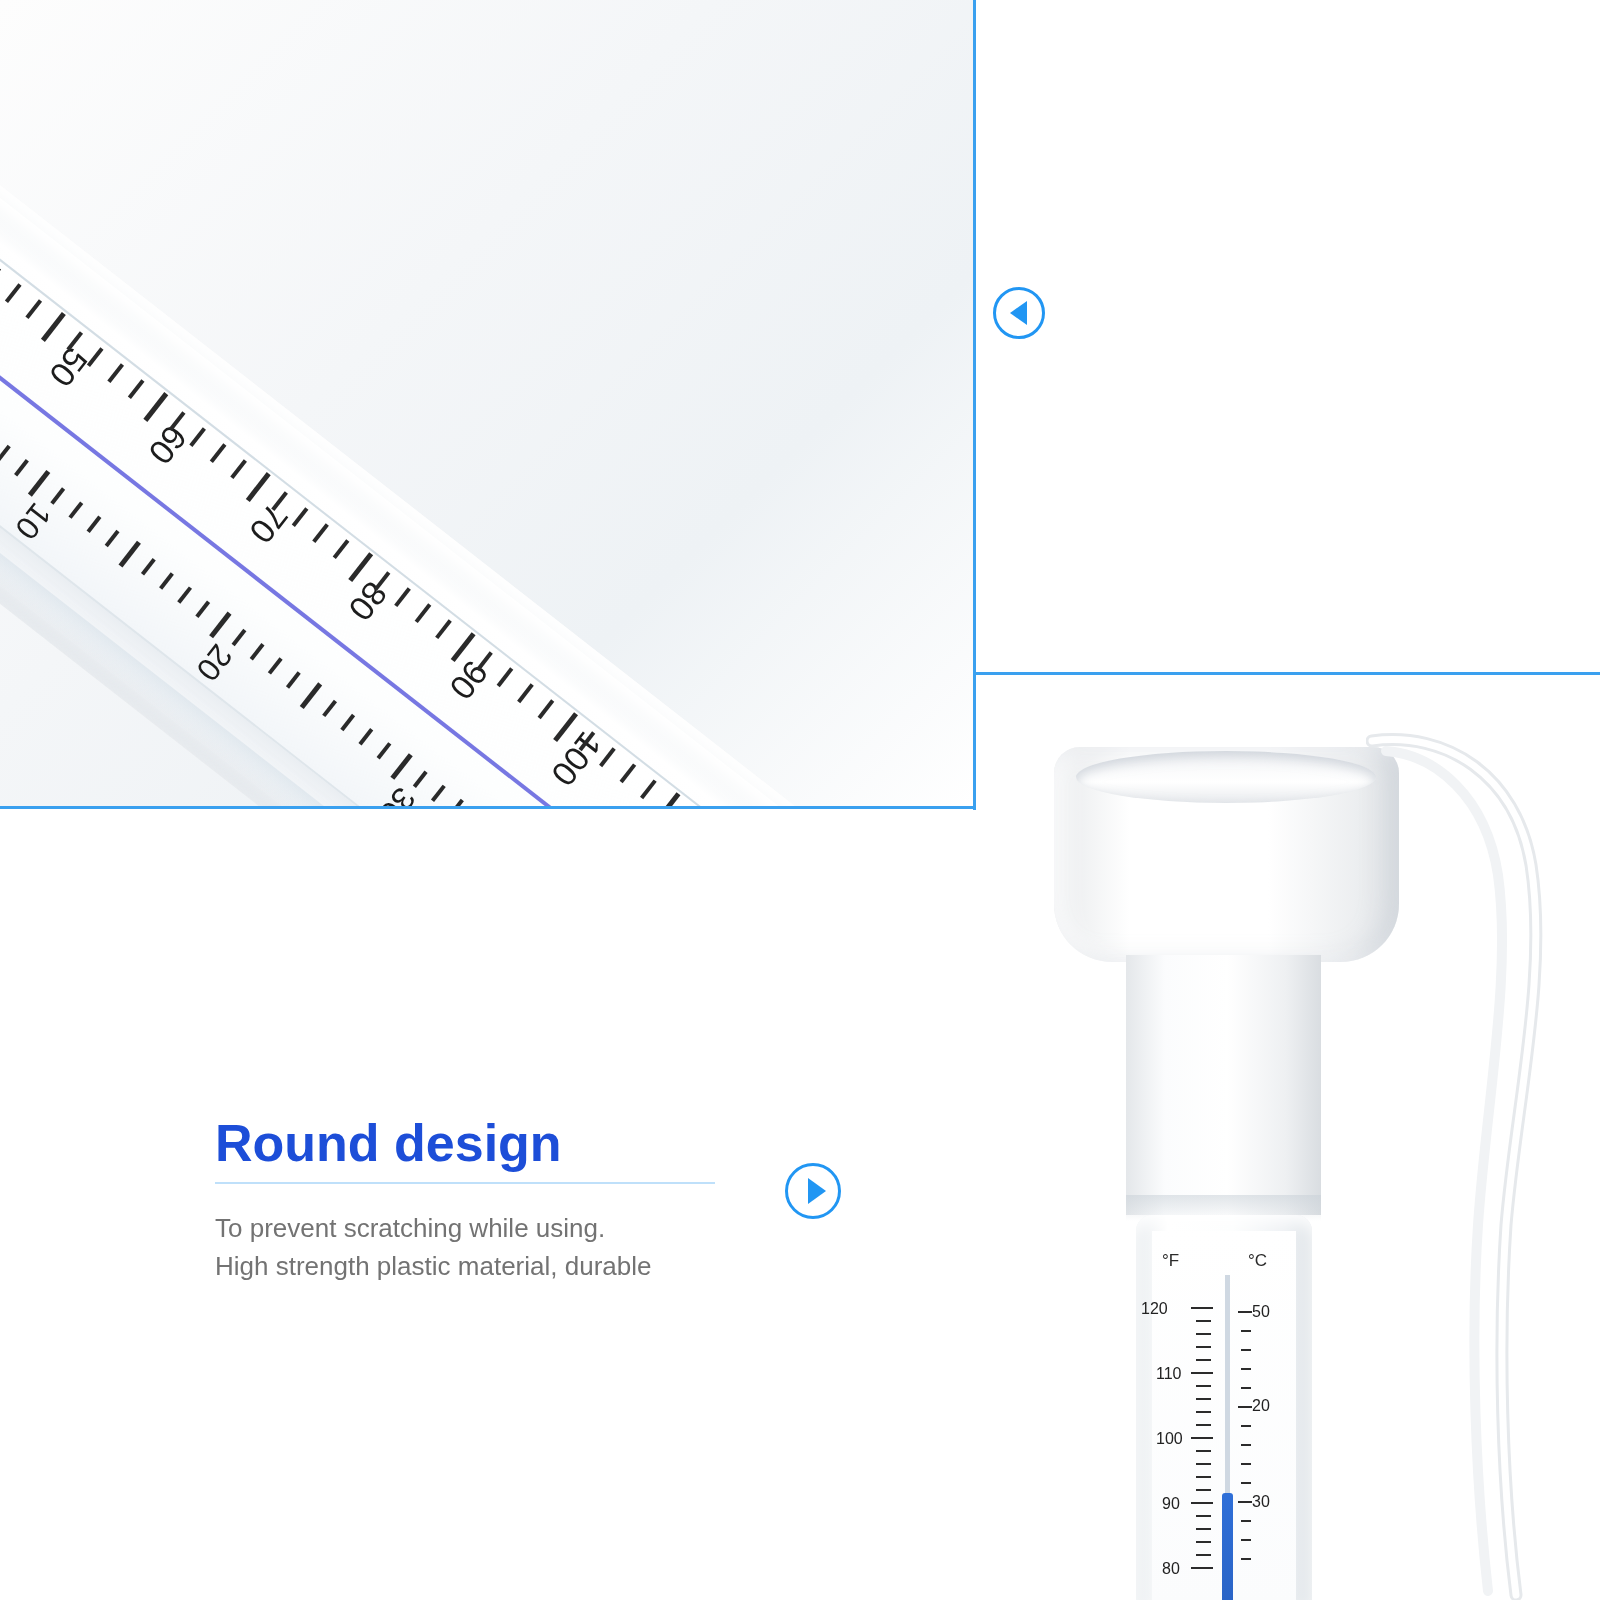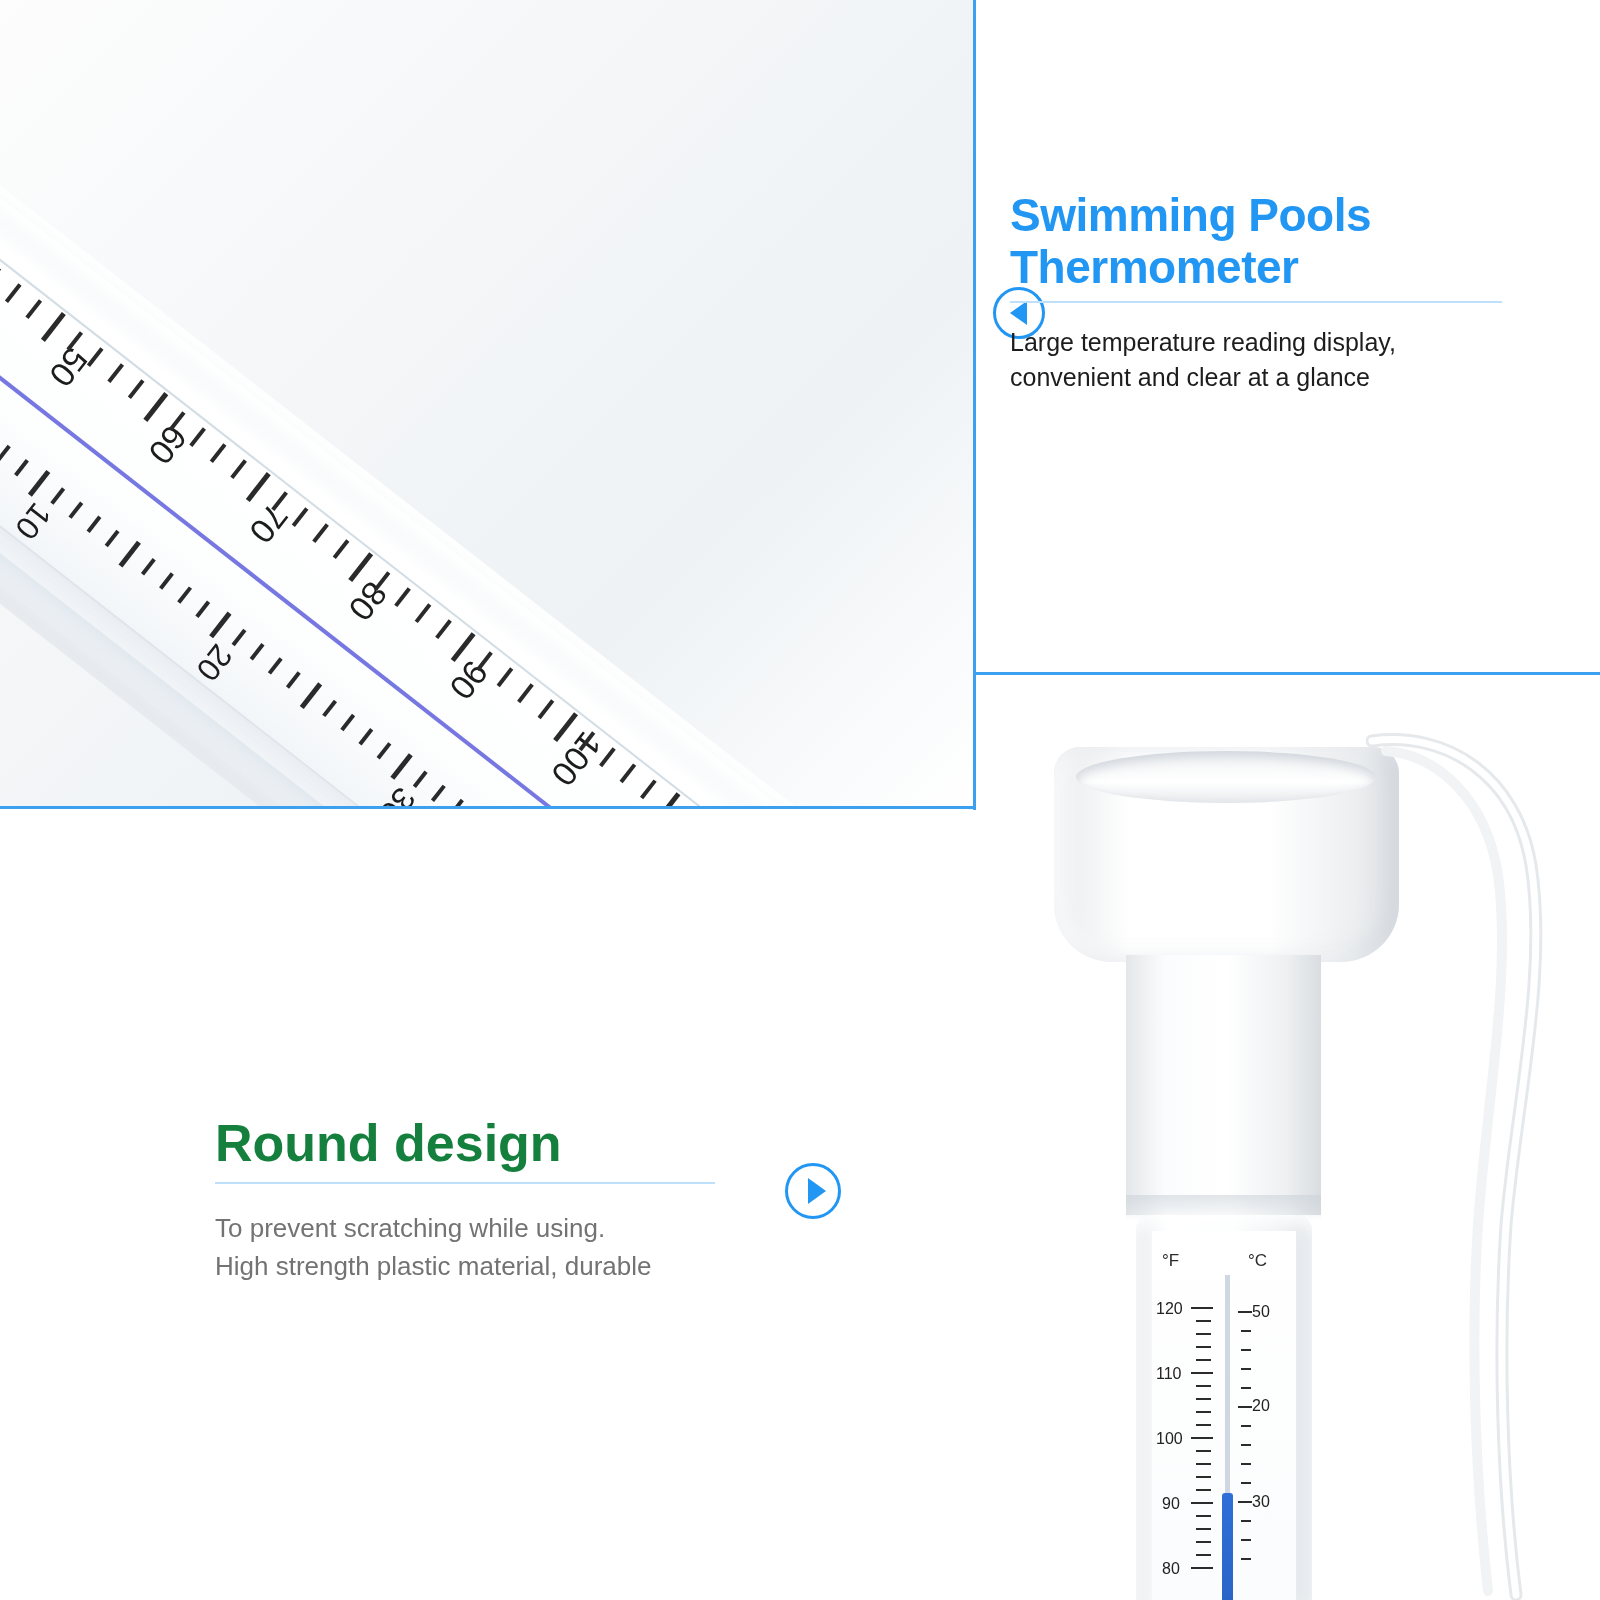--- a/index.html
+++ b/index.html
@@ -296,21 +296,21 @@
     border-right: 17px solid #2196f3;
   }
 
   .block-bottom-left {
     position: absolute;
     left: 215px;
     top: 1115px;
     width: 700px;
   }
   .headline2 {
-    color: #15803d;
+    color: #1d4ed8;
     font-weight: bold;
     font-size: 52px;
     line-height: 1.1;
     margin: 0;
     font-family: "Liberation Sans", sans-serif;
   }
   .headline2-underline {
     margin-top: 10px;
     width: 500px;
     height: 2px;
@@ -437,31 +437,20 @@
 
       </div>
     </div>
   </div>
 
   <div class="divider-h"></div>
   <div class="divider-v"></div>
   <div class="divider-h2"></div>
 
   <div class="arrow-left"></div>
-  <div class="block-top-right">
-    <div class="headline">
-      <div>Swimming Pools</div>
-      <div>Thermometer</div>
-    </div>
-    <div class="headline-underline"></div>
-    <div class="subtext">
-      <div>Large temperature reading display,</div>
-      <div>convenient and clear at a glance</div>
-    </div>
-  </div>
 
   <div class="block-bottom-left">
     <div class="headline2">Round design</div>
     <div class="headline2-underline"></div>
     <div class="subtext2">
       <div>To prevent scratching while using.</div>
       <div>High strength plastic material, durable</div>
     </div>
   </div>
   <div class="arrow-right"></div>
@@ -478,21 +467,21 @@
 
     <svg class="cord" viewBox="0 0 190 880">
       <path d="M6 16 C 80 6, 150 50, 165 140 C 182 250, 150 380, 140 500 C 132 620, 136 760, 150 870" fill="none" stroke="#e6e9ec" stroke-width="13" stroke-linecap="round"></path>
       <path d="M6 16 C 80 6, 150 50, 165 140 C 182 250, 150 380, 140 500 C 132 620, 136 760, 150 870" fill="none" stroke="#ffffff" stroke-width="7" stroke-linecap="round"></path>
       <path d="M20 26 C 70 30, 120 72, 132 150 C 146 250, 120 380, 112 500 C 104 620, 110 760, 122 866" fill="none" stroke="#f1f3f5" stroke-width="10" stroke-linecap="round"></path>
     </svg>
 
     <div class="prod-unitF" style="left:186px; top:576px;">°F</div>
     <div class="prod-unitC" style="left:272px; top:576px;">°C</div>
 
-    <div class="prod-num" style="left:180px; top:625px;">120</div>
+    <div class="prod-num" style="left:165px; top:625px;">120</div>
     <div class="prod-num" style="left:180px; top:690px;">110</div>
     <div class="prod-num" style="left:180px; top:755px;">100</div>
     <div class="prod-num" style="left:186px; top:820px;">90</div>
     <div class="prod-num" style="left:186px; top:885px;">80</div>
 
     <div class="prod-num" style="left:276px; top:628px;">50</div>
     <div class="prod-num" style="left:276px; top:722px;">20</div>
     <div class="prod-num" style="left:276px; top:818px;">30</div>
 
     <div class="prod-tick" style="left:215px; top:632px; width:22px;"></div>

